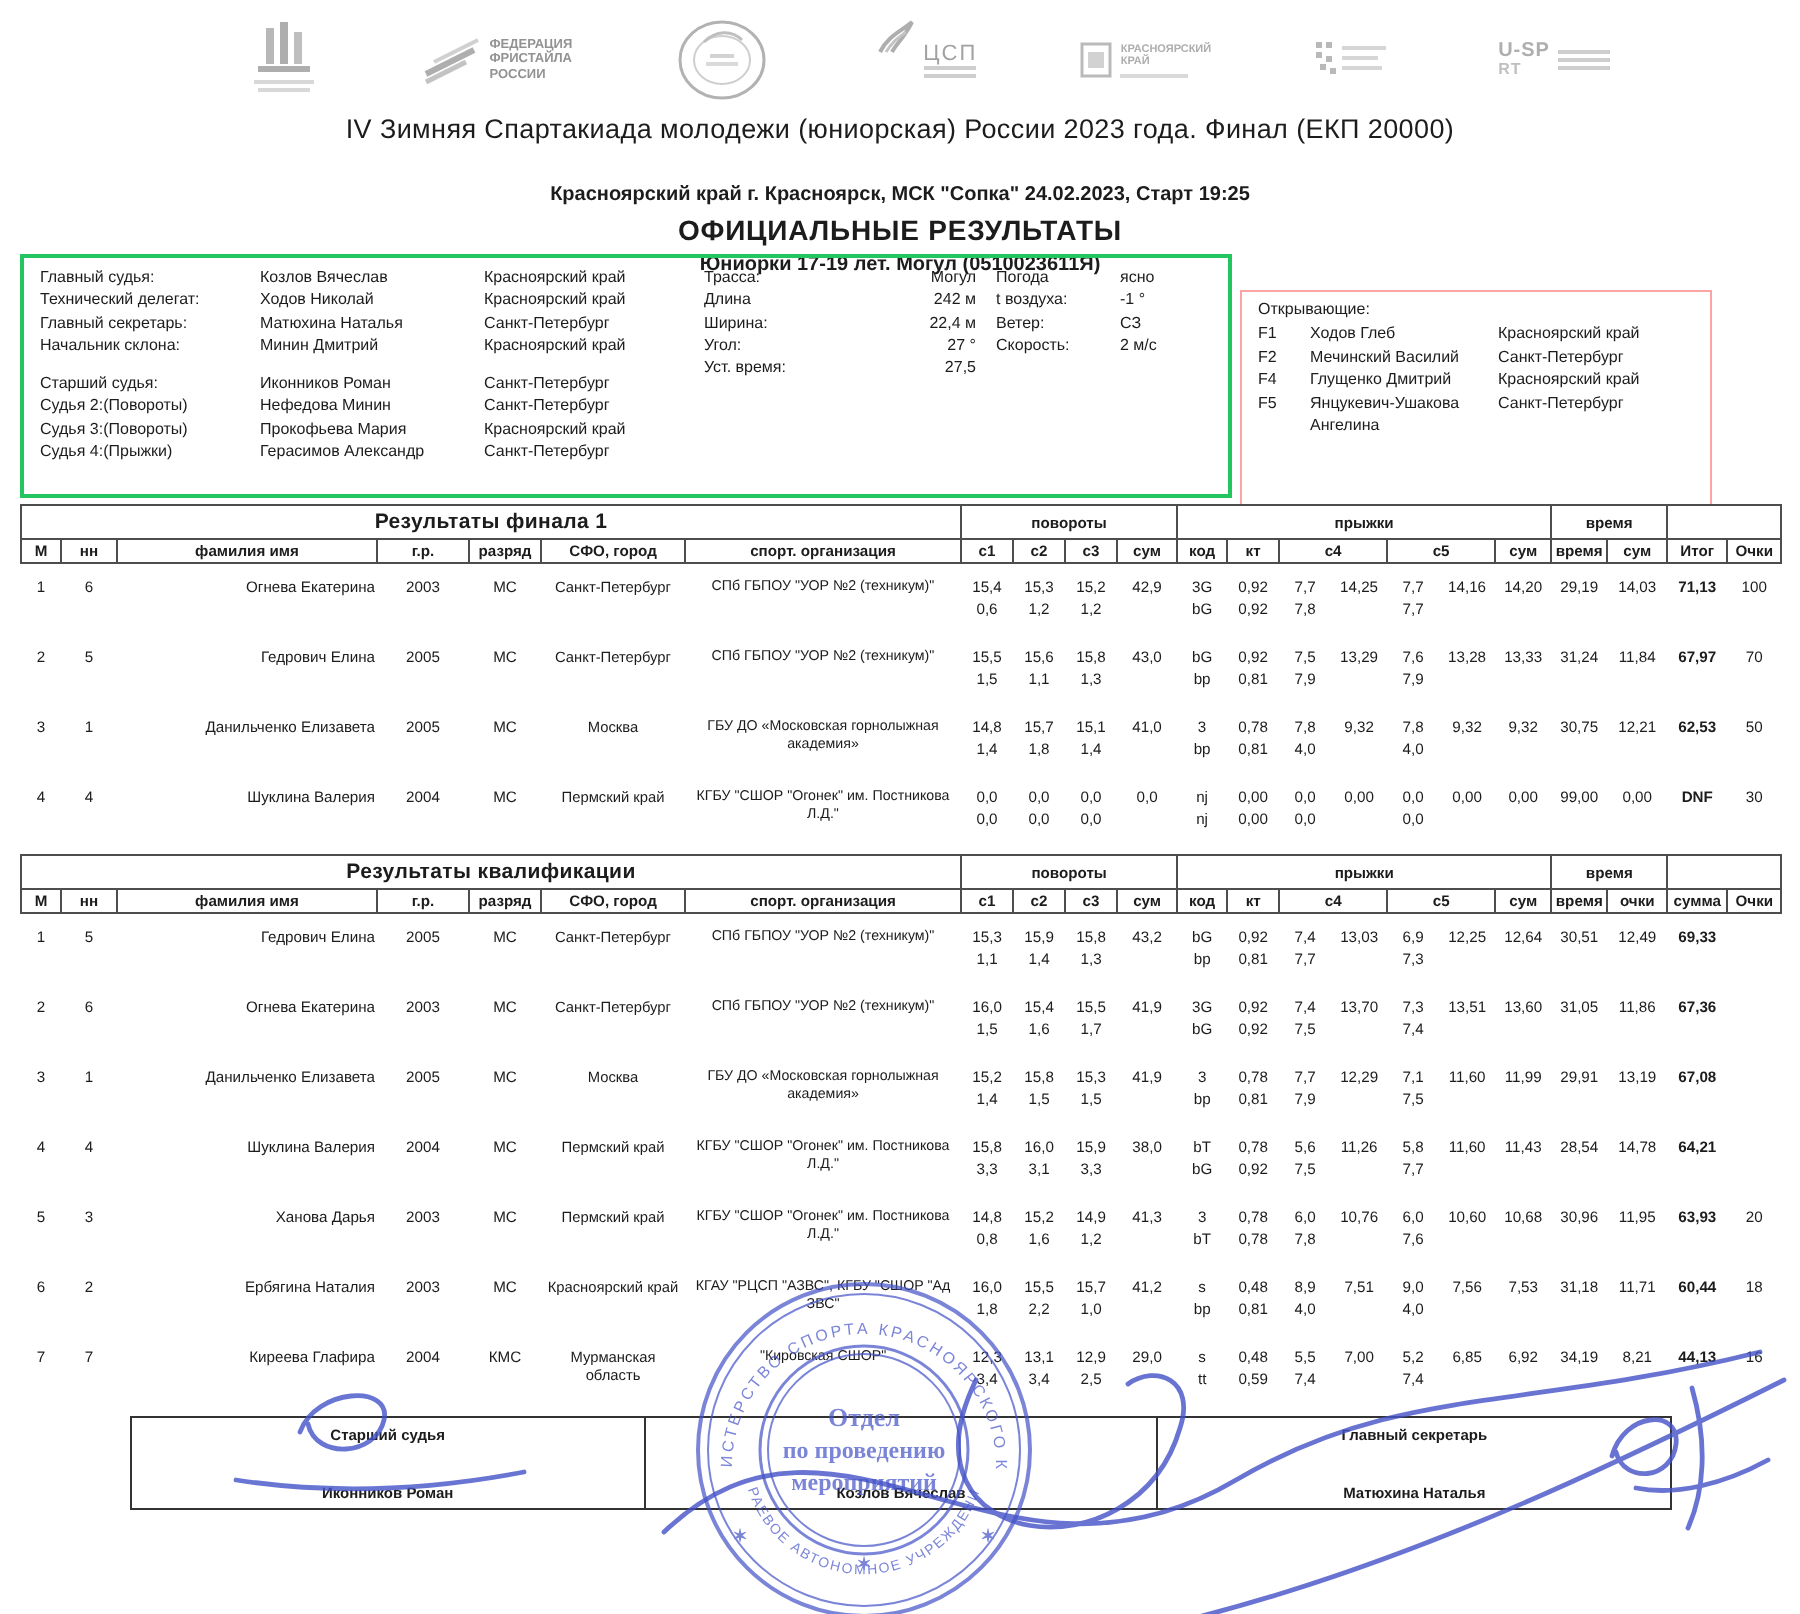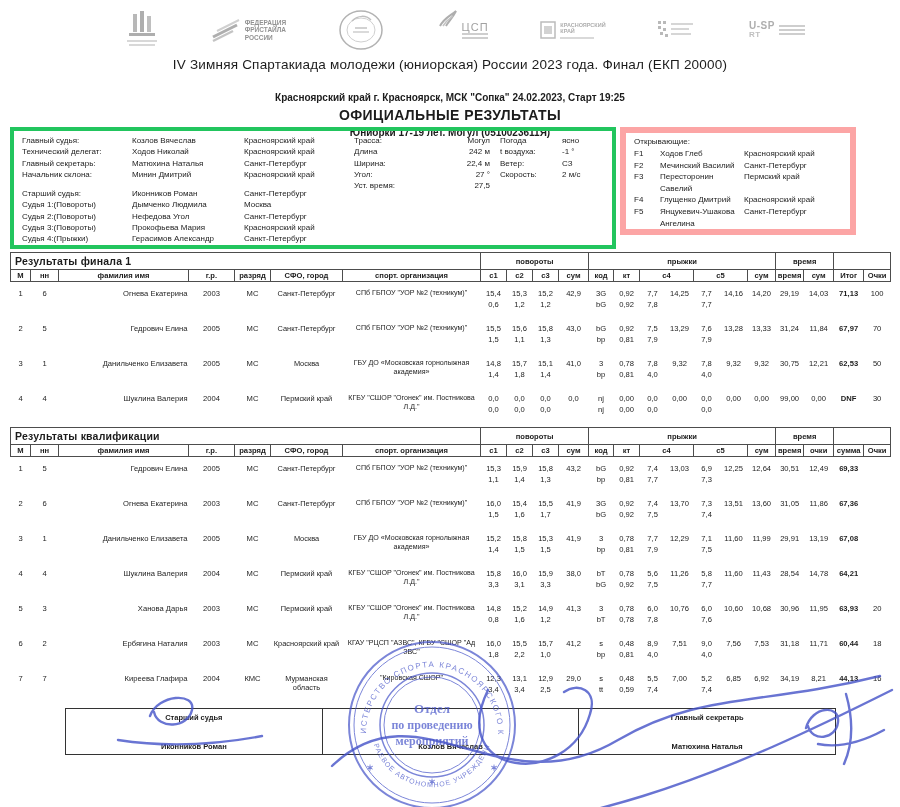--- a/index.html
+++ b/index.html
@@ -15,22 +15,22 @@
   .ubrand .u2{font-size:8px;display:block;color:#b0b0b0}
   .graybars{display:flex;flex-direction:column;gap:2px}
   .graybars i{display:block;width:26px;height:2px;background:#c3c3c3}
   
   .titleblock{position:absolute;top:57px;left:0;width:100%;text-align:center}
   .t1{font-size:13.5px;font-weight:normal;letter-spacing:.2px}
   .t2{font-size:10px;font-weight:bold;margin-top:20px}
   .t3{font-size:14px;font-weight:bold;margin-top:4px;letter-spacing:.4px}
   .t4{font-size:10px;font-weight:bold;margin-top:4px}
   
-  .info-left{position:absolute;left:10px;top:127px;width:606px;height:122px;border:4px solid #22c55e}
-  .info-right{position:absolute;left:620px;top:127px;width:236px;height:108px;border:6px solid #fca5a5;font-size:8px}
+  .info-left{position:absolute;left:10px;top:127px;width:606px;height:122px;border:2px solid #22c55e}
+  .info-right{position:absolute;left:620px;top:145px;width:236px;height:108px;border:1px solid #fca5a5;font-size:8px}
   .off-list{position:absolute;left:8px;top:4px;width:330px;font-size:8px;line-height:11.3px}
   .off-row{display:flex}
   .off-row.gap{margin-top:8px}
   .off-row .ol{width:110px}
   .off-row .on{width:112px}
   .off-row .or{flex:1}
   .course{position:absolute;left:340px;top:4px;width:136px;font-size:8px;line-height:11.3px}
   .kv{display:flex}
   .kv .l{flex:1}
   .kv .v{width:54px;text-align:right}
@@ -42,21 +42,21 @@
   .op-row{display:flex;line-height:11.6px;padding-left:8px}
   .op-row .oc{width:26px}
   .op-row .on{flex:1}
   .op-row .or{width:106px}
   
   .twrap{position:absolute;left:10px;width:880px}
   #finals-wrap{top:252px}
   #quals-wrap{top:427px}
   table.res{border-collapse:collapse;table-layout:fixed;width:880px;font-size:7.6px}
   .res th{border:1px solid #4d4d4d;font-weight:bold;padding:1px 0;font-size:7.6px;text-align:center;overflow:hidden;white-space:nowrap}
-  .res th.title{text-align:left;font-size:10.5px;padding:2px 4px;letter-spacing:.2px}
+  .res th.title{text-align:center;font-size:10.5px;padding:2px 4px;letter-spacing:.2px}
   .res td{padding:1px;text-align:center;vertical-align:top;overflow:hidden;line-height:9px}
   .res tr.l1 td{padding-top:7px}
   .res tr.l2 td{padding-bottom:8px}
   .res td.name{text-align:right;padding-left:14px;white-space:nowrap}
   .res td.org{font-size:7.1px;line-height:8.5px;padding-left:2px;padding-right:2px}
   .res td.region{font-size:7.4px}
   .res td.tot{font-weight:bold}
   
   .sigrow{position:absolute;left:65px;top:708px;width:770px;height:47px;display:flex}
   .sigbox{flex:1;border:1px solid #333;position:relative;margin-right:-1px}
@@ -184,27 +184,22 @@
           <span class="ol">Начальник склона:</span>
           <span class="on">Минин Дмитрий</span>
           <span class="or">Красноярский край</span>
         </div>
         <div class="off-row gap">
           <span class="ol">Старший судья:</span>
           <span class="on">Иконников Роман</span>
           <span class="or">Санкт-Петербург</span>
         </div>
         <div class="off-row">
-          <span class="ol">Судья 1:(Повороты)</span>
-          <span class="on">Дымченко Людмила</span>
-          <span class="or">Москва</span>
-        </div>
-        <div class="off-row">
           <span class="ol">Судья 2:(Повороты)</span>
-          <span class="on">Нефедова Угол</span>
+          <span class="on">Нефедова Минин</span>
           <span class="or">Санкт-Петербург</span>
         </div>
         <div class="off-row">
           <span class="ol">Судья 3:(Повороты)</span>
           <span class="on">Прокофьева Мария</span>
           <span class="or">Красноярский край</span>
         </div>
         <div class="off-row">
           <span class="ol">Судья 4:(Прыжки)</span>
           <span class="on">Герасимов Александр</span>
@@ -257,25 +252,20 @@
     <div id="openers-list">
         <div class="op-row">
           <span class="oc">F1</span>
           <span class="on">Ходов Глеб</span>
           <span class="or">Красноярский край</span>
         </div>
         <div class="op-row">
           <span class="oc">F2</span>
           <span class="on">Мечинский Василий</span>
           <span class="or">Санкт-Петербург</span>
-        </div>
-        <div class="op-row">
-          <span class="oc">F3</span>
-          <span class="on">Пересторонин Савелий</span>
-          <span class="or">Пермский край</span>
         </div>
         <div class="op-row">
           <span class="oc">F4</span>
           <span class="on">Глущенко Дмитрий</span>
           <span class="or">Красноярский край</span>
         </div>
         <div class="op-row">
           <span class="oc">F5</span>
           <span class="on">Янцукевич-Ушакова Ангелина</span>
           <span class="or">Санкт-Петербург</span>

